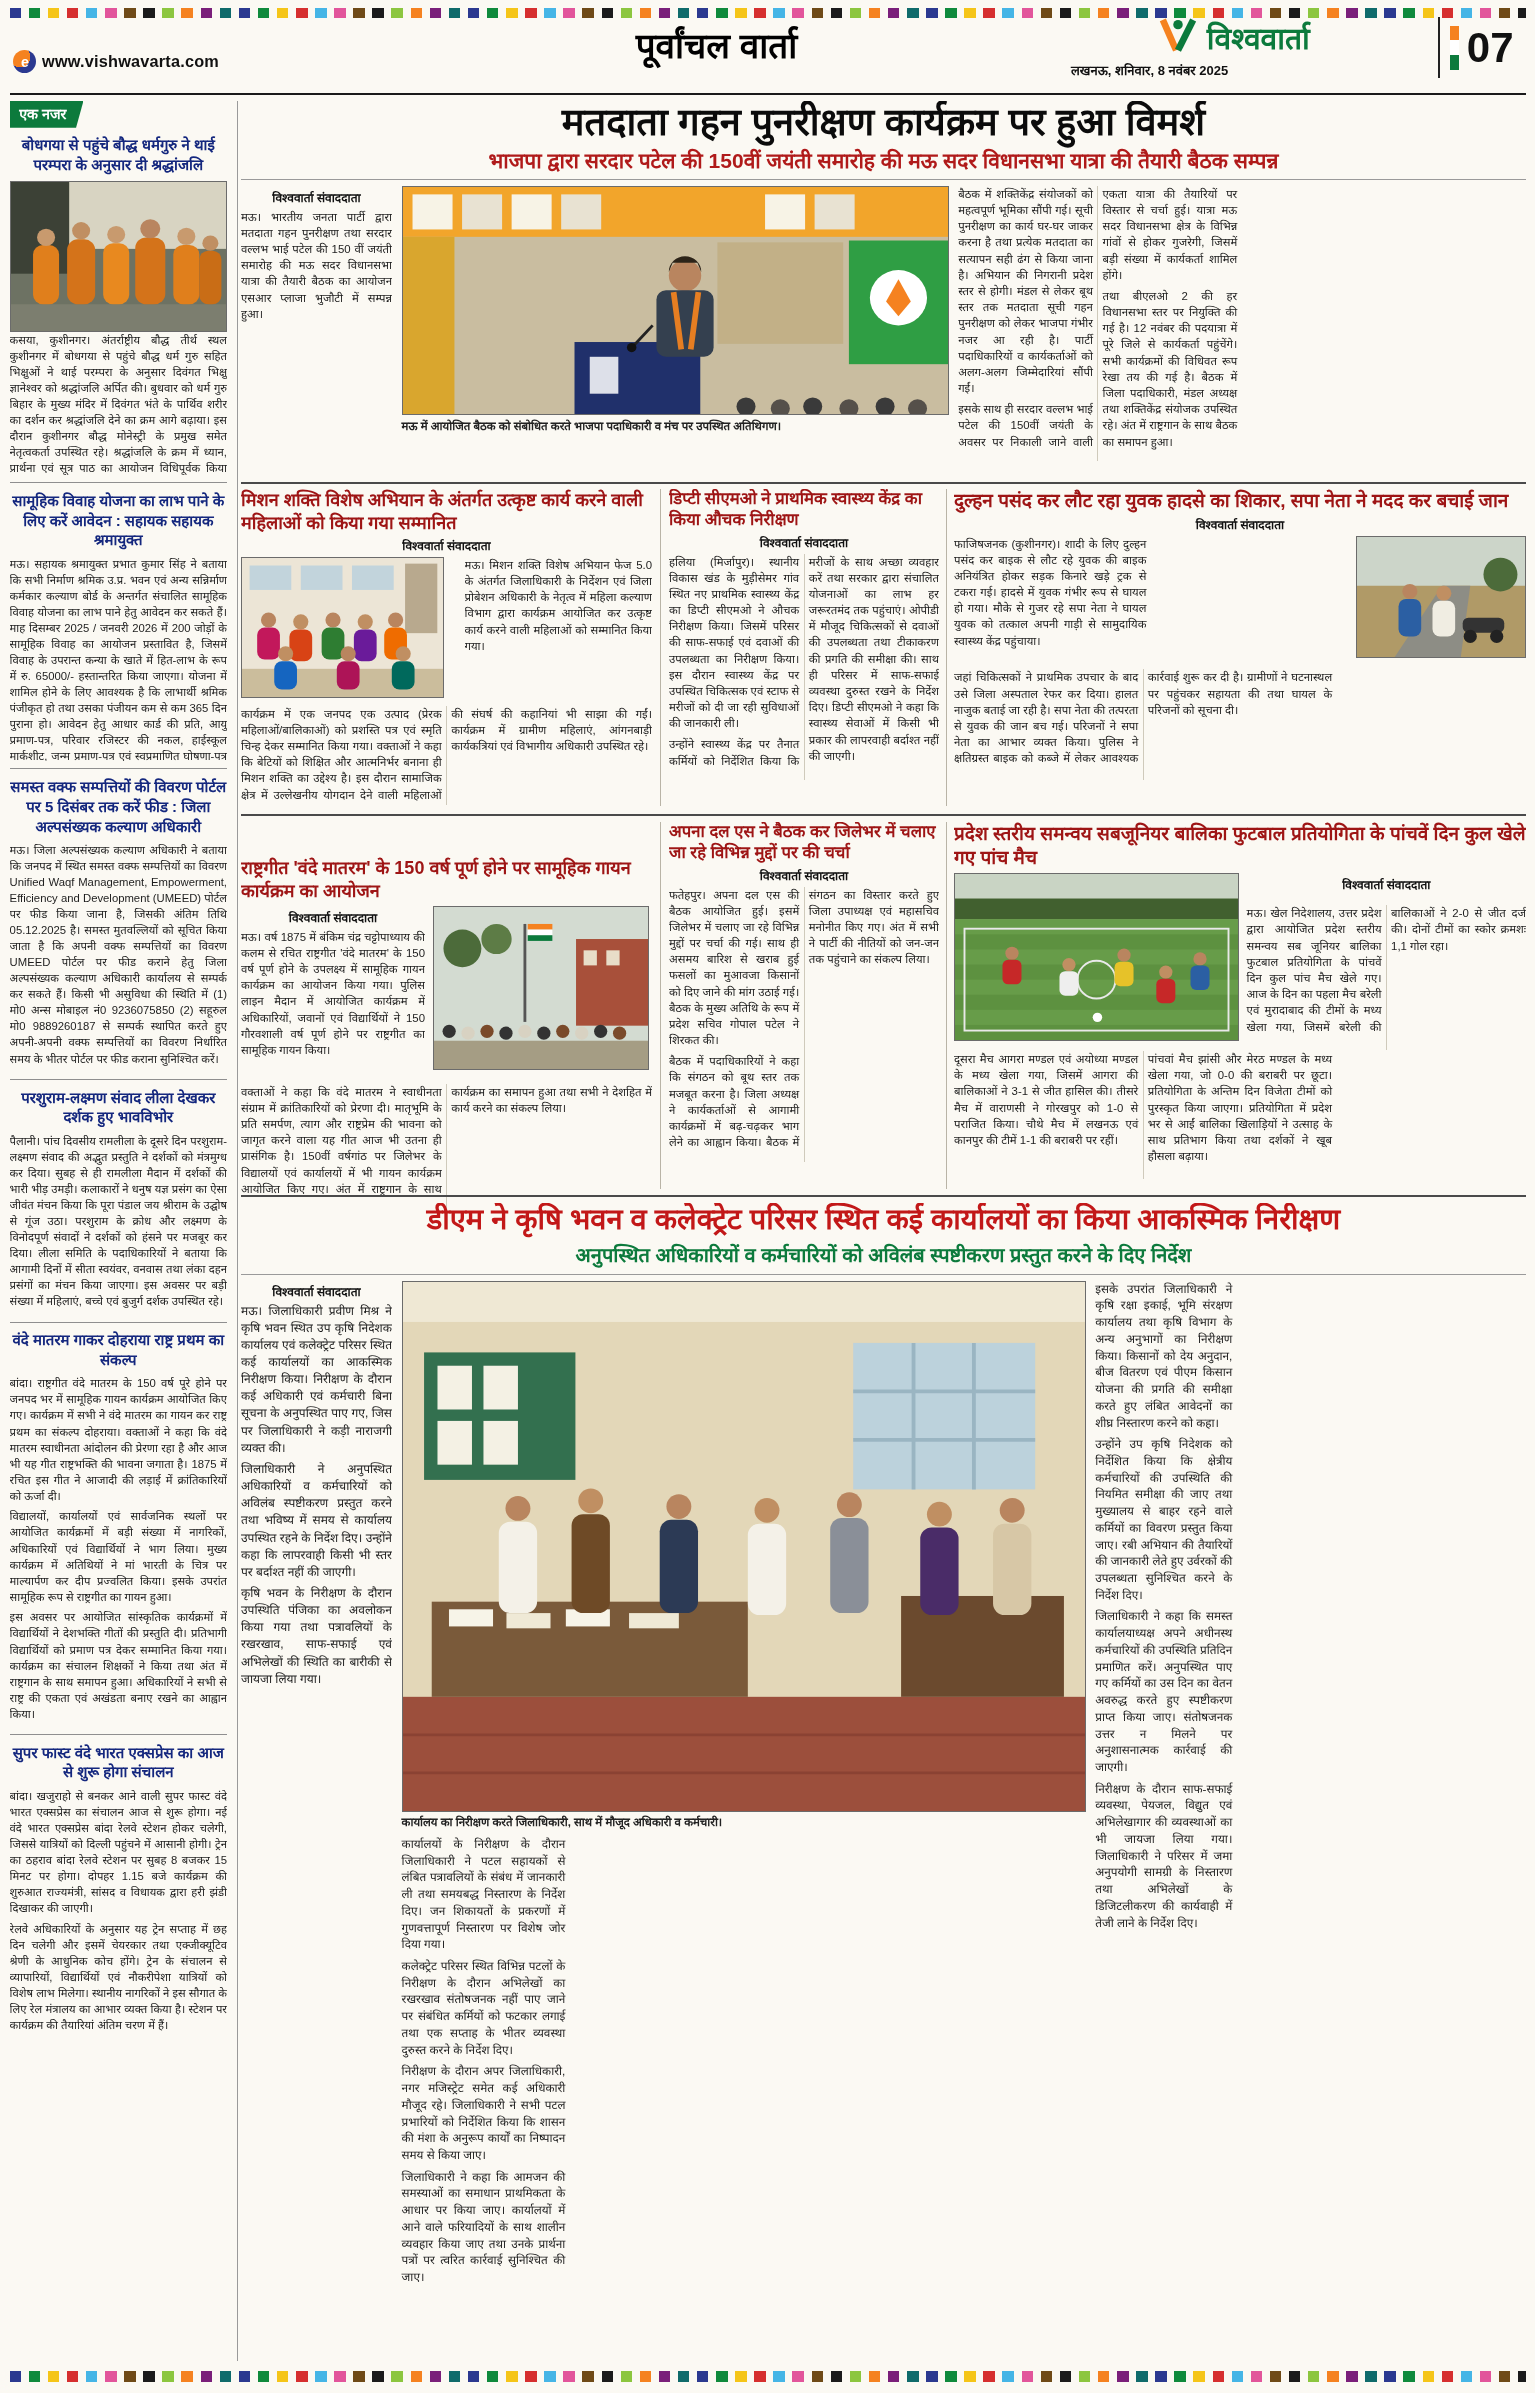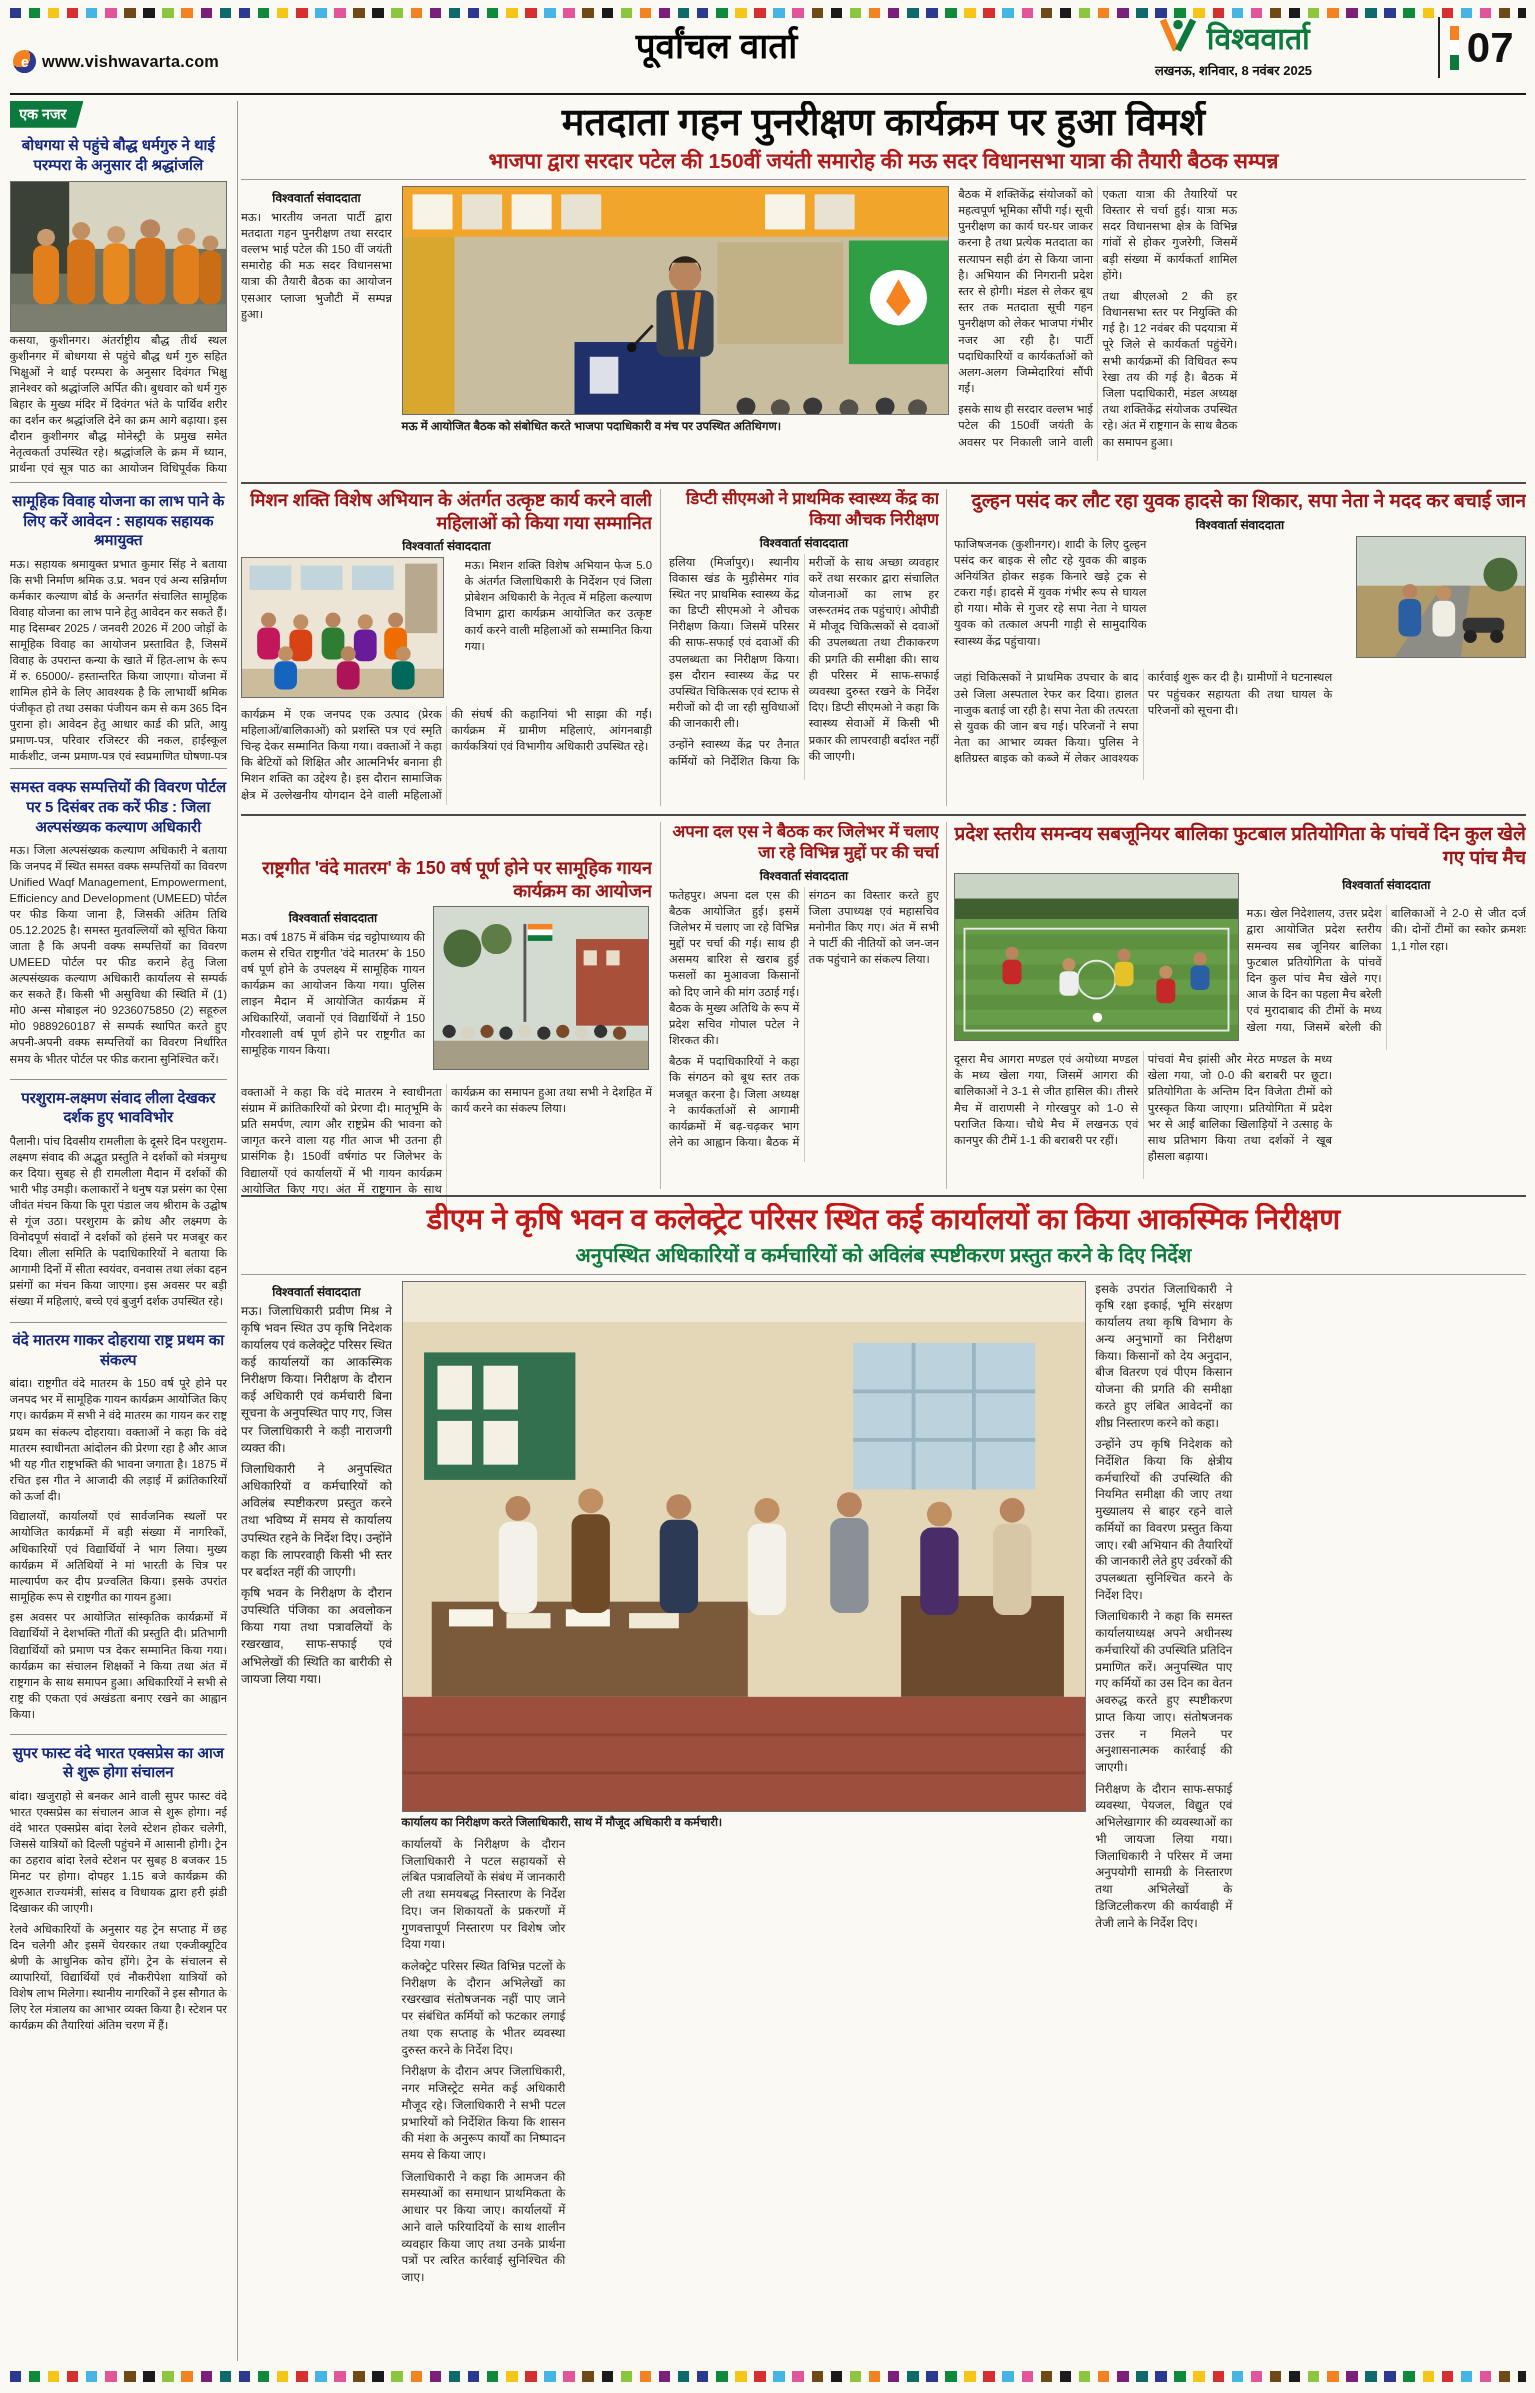--- a/index.html
+++ b/index.html
@@ -17,37 +17,37 @@
   .color-strip { display:flex; overflow:hidden; }
   .color-strip .sq { width:11.5px; height:10.5px; margin-right:7.6px; flex:0 0 auto; }
 
   
   .site-box { display:flex; align-items:center; gap:5.7px; }
   .site-logo { width:23px; height:23px; border-radius:50%;
     background:radial-gradient(circle at 30% 30%, #f58220 0 45%, #2b3990 46% 100%);
     color:#fff; font-weight:bold; font-size:14.3px; display:flex; align-items:center; justify-content:center; }
   .site-url { font-size:16.3px; font-weight:bold; color:#111; letter-spacing:0.2px; }
   .masthead { font-size:35px; font-weight:bold; color:#000; text-align:center; line-height:1.1; }
-  .brand-wrap { text-align:center; }
+  .brand-wrap { text-align:left; }
   .brand-row { display:flex; align-items:center; justify-content:center; gap:7.6px; }
   .brand-title { font-size:30px; font-weight:bold; color:#0c7a3c; }
   .edition-date { font-size:13px; color:#111; margin-top:2.9px; font-weight:bold; }
   .pageno-box { display:flex; align-items:center; gap:7.6px; border-left:2.9px solid #222; padding-left:9.6px; height:61px; }
   .tricolor { width:9.6px; height:44px; display:flex; flex-direction:column; }
   .tricolor i { flex:1; display:block; }
   .pageno { font-size:42px; font-weight:bold; color:#111; line-height:1;text-align:center; }
   .header-rule { background:#1a1a1a; }
 
   
   .rule-h { background:#4a4a4a; height:1.9px; }
   .rule-v { background:#b9b4a6; width:1px; }
   .block { position:absolute; overflow:hidden; }
   .headline-main { font-size:38px; font-weight:bold; color:#0b0b0b; text-align:center; line-height:1.12; }
   .subhead-main { font-size:21px; font-weight:bold; color:#b01a1a; text-align:center; line-height:1.2; margin-top:4.8px; }
-  .headline-m { font-weight:bold; color:#9e1515; text-align:right; line-height:1.25; }
+  .headline-m { font-weight:bold; color:#9e1515; text-align:left; line-height:1.25; }
   .headline-dm { font-size:29px; font-weight:bold; color:#c21818; text-align:center; line-height:1.15; }
   .subhead-green { font-size:20px; font-weight:bold; color:#0c7a3c; text-align:center; margin-top:4.8px; }
   .byline { font-size:12px; font-weight:bold; text-align:center; color:#111; margin:2.9px 0; }
   .thin-rule { border-top:1px solid #9a9a9a; margin:5.7px 0; }
   .body-text { font-size:11.4px; line-height:1.42; text-align:justify; color:#1d1d1d; }
   .body-text p { margin:0 0 4.8px; }
   .cols2 { column-count:2; column-gap:9.6px; column-rule:1px solid #cfcabb; column-fill:auto; }
   .cols3 { column-count:3; column-gap:9.6px; column-rule:1px solid #cfcabb; column-fill:auto; }
   .cols4 { column-count:4; column-gap:9.6px; column-rule:1px solid #cfcabb; column-fill:auto; }
   .photo { border:1px solid #6b6b6b; background:#ddd; display:block; }

